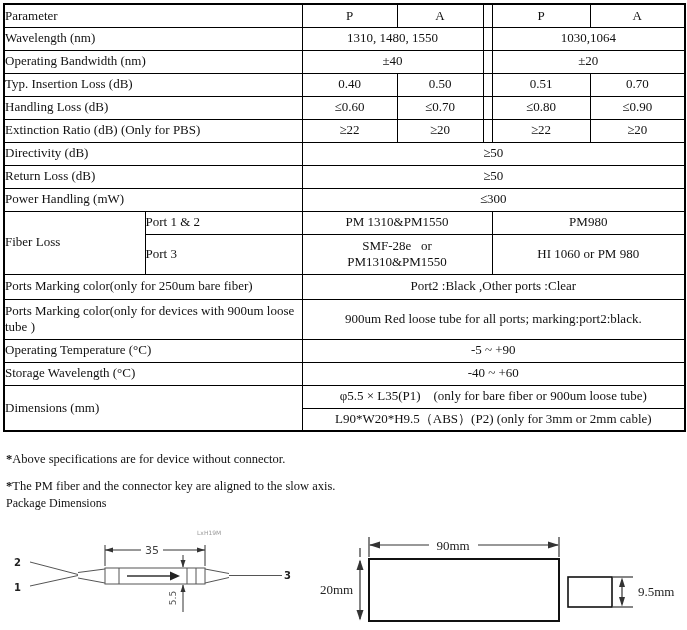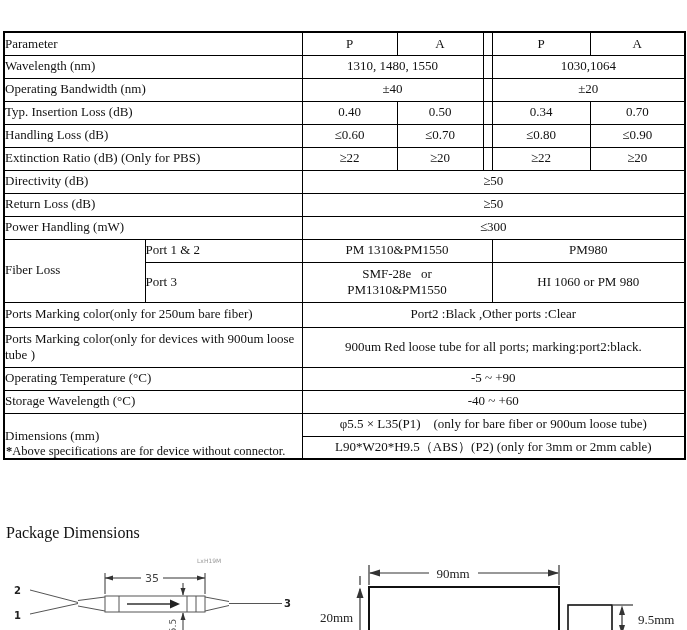--- a/index.html
+++ b/index.html
@@ -1,37 +1,37 @@
 <!DOCTYPE html>
 <html><head>
 <meta charset="utf-8">
 <style>
   html,body{margin:0;padding:0;}
   body{
     width:687px;height:630px;background:#ffffff;color:#111;
     font-family:"Liberation Serif", serif;position:relative;overflow:hidden;
   }
-  .page{position:absolute;inset:0;margin-top:28px;}
+  .page{position:absolute;inset:0;}
   table.spec{
     border-collapse:collapse;table-layout:fixed;
     position:absolute;left:3px;top:3px;width:681px;
     border:2px solid #000;
   }
   table.spec td{
     border:1px solid #000;font-size:13px;line-height:1.25;
     padding:0;vertical-align:middle;overflow:hidden;
   }
   td.lbl{text-align:left;padding:1px 4px 1px 6px;}
   td.val{text-align:center;white-space:pre-wrap;}
   tr.r{height:23px;}
   tr.h25{height:25px;padding-left:42px;}
   tr.h40{height:40px;}
   .notes{position:absolute;left:6px;font-size:12.5px;white-space:nowrap;}
   .notes .star{font-weight:bold;}
-  .pkg-heading{position:absolute;left:6px;top:496px;font-size:16px;}
+  .pkg-heading{position:absolute;left:6px;top:496px;font-size:12px;}
   svg text{font-family:"DejaVu Sans", sans-serif;}
   svg text.serif{font-family:"Liberation Serif", serif;}
 </style>
 </head>
 <body>
 
 <div class="page">
 
   <table class="spec">
     <colgroup>
@@ -66,21 +66,21 @@
       <td class="val" colspan="2">±40</td>
       <td></td>
       <td class="val" colspan="2">±20</td>
     </tr>
 
     <tr class="r">
       <td class="lbl" colspan="2">Typ. Insertion Loss (dB)</td>
       <td class="val">0.40</td>
       <td class="val">0.50</td>
       <td></td>
-      <td class="val">0.34</td>
+      <td class="val">0.51</td>
       <td class="val">0.70</td>
     </tr>
 
     <tr class="r">
       <td class="lbl" colspan="2">Handling Loss (dB)</td>
       <td class="val">≤0.60</td>
       <td class="val">≤0.70</td>
       <td></td>
       <td class="val">≤0.80</td>
       <td class="val">≤0.90</td>
@@ -146,21 +146,22 @@
     <tr class="r">
       <td class="lbl" colspan="2" rowspan="2">Dimensions (mm)</td>
       <td class="val" colspan="5">φ5.5 × L35(P1)    (only for bare fiber or 900um loose tube)</td>
     </tr>
     <tr class="r">
       <td class="val" colspan="5">L90*W20*H9.5（ABS）(P2) (only for 3mm or 2mm cable)</td>
     </tr>
   </tbody>
     </table>
 
-  <div class="notes" style="top:416px"><span class="star">*</span><span>Above specifications are for device without connector.</span></div>
+  <div class="notes" style="top:452px"><span class="star">*</span><span>Above specifications are for device without connector.</span></div>
+  <div class="notes" style="top:479px"><span class="star">*</span><span>The PM fiber and the connector key are aligned to the slow axis.</span></div>
 
   <div class="pkg-heading">Package Dimensions</div>
 
   <svg style="position:absolute;left:0;top:525px" width="310" height="105" viewBox="0 0 310 105">
     <g stroke="#555" stroke-width="1" fill="none">
       <line x1="30" y1="37" x2="78" y2="49.5"></line>
       <line x1="30" y1="61" x2="78" y2="50.5"></line>
       <line x1="78" y1="47.5" x2="105" y2="44"></line>
       <line x1="78" y1="53" x2="105" y2="58"></line>
       <rect x="105" y="43" width="100" height="16"></rect>

